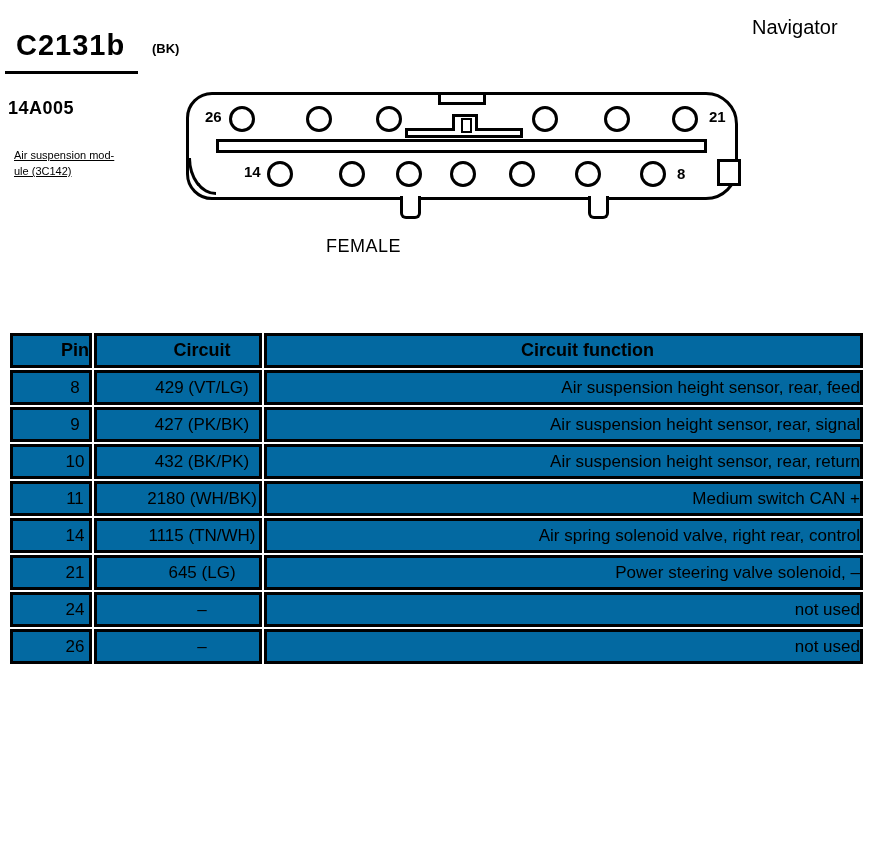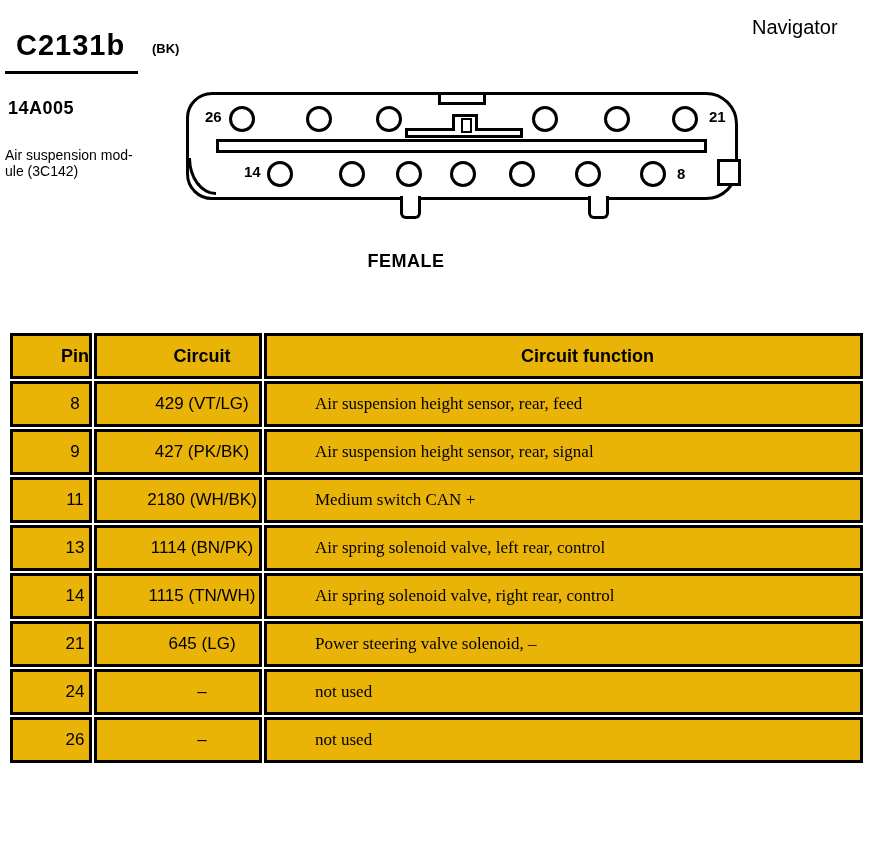--- a/index.html
+++ b/index.html
@@ -12,21 +12,21 @@
     overflow: hidden;
   }
   .abs { position: absolute; }
 
   
   .vehicle-label { left: 752px; top: 16px; font-size: 20px; }
   .connector-id { left: 16px; top: 29px; font-size: 29px; font-weight: 700; letter-spacing: 1px; }
   .id-underline { left: 5px; top: 71px; width: 133px; height: 3px; background: #000; }
   .color-code { left: 144px; top: 41px; font-size: 13px; font-weight: 700; margin-left: 8px; }
   .part-number { left: 8px; top: 98px; font-size: 18px; font-weight: 700; letter-spacing: 0.5px; }
-  .component-name { left: 5px; top: 147px; font-size: 14px; line-height: 16px; }
+  .component-name { left: 14px; top: 147px; font-size: 11px; line-height: 16px; text-decoration: underline; }
 
   
   .connector {
     left: 186px; top: 92px; width: 552px; height: 108px;
     border: 3px solid #000;
     border-radius: 26px 32px 32px 26px;
   }
   .pin-hole {
     position: absolute; width: 26px; height: 26px;
     border: 3px solid #000; border-radius: 50%; background: #fff;
@@ -66,36 +66,36 @@
     border: 3px solid #000; border-top: none; border-radius: 0 0 6px 6px;
     background: #fff; z-index: 2;
   }
   .bottom-tab-1 { left: 211px; }
   .bottom-tab-2 { left: 399px; }
   .inner-corner-curve {
     position: absolute; left: -1px; top: 63px; width: 28px; height: 37px;
     border-left: 3px solid #000; border-bottom: 3px solid #000;
     border-bottom-left-radius: 28px 37px;
   }
-  .gender-label { left: 326px; top: 236px; width: 160px; text-align: center;
-    font-size: 18px; font-weight: 700; letter-spacing: 0.5px; margin-top: 15px; }
+  .gender-label { left: 326px; top: 236px; width: 160px; text-align: left;
+    font-size: 18px; font-weight: 400; letter-spacing: 0.5px; }
 
   
   .pinout-wrap { left: 8px; top: 331px; }
   table.pinout {
     border-collapse: separate; border-spacing: 2px;
     width: 857px; table-layout: fixed;
   }
   table.pinout th, table.pinout td {
-    border: 3px solid #000; height: 46px; vertical-align: middle;
-    font-size: 17px; background: #eab308; overflow: hidden; white-space: nowrap; padding-left: 48px;
+    border: 3px solid #000; height: 35px; vertical-align: middle;
+    font-size: 17px; background: #0369a1; overflow: hidden; white-space: nowrap; padding-left: 48px;
   }
   table.pinout th { font-size: 18px; font-weight: 700; text-align: center; }
   td.c-pin, td.c-circuit { text-align: center; }
-  td.c-func { text-align: left; padding-left: 13px; font-family: Liberation Serif, serif; }
+  td.c-func { text-align: right; padding-left: 13px; }
 </style>
 </head>
 <body>
 
 <div class="abs vehicle-label">Navigator</div>
 <div class="abs connector-id">C2131b</div>
 <div class="abs id-underline"></div>
 <div class="abs color-code">(BK)</div>
 <div class="abs part-number">14A005</div>
 <div class="abs component-name">
@@ -152,28 +152,28 @@
           <td class="c-pin">8</td>
           <td class="c-circuit">429 (VT/LG)</td>
           <td class="c-func">Air suspension height sensor, rear, feed</td>
         </tr>
         <tr>
           <td class="c-pin">9</td>
           <td class="c-circuit">427 (PK/BK)</td>
           <td class="c-func">Air suspension height sensor, rear, signal</td>
         </tr>
         <tr>
+          <td class="c-pin">10</td>
+          <td class="c-circuit">432 (BK/PK)</td>
+          <td class="c-func">Air suspension height sensor, rear, return</td>
+        </tr>
+        <tr>
           <td class="c-pin">11</td>
           <td class="c-circuit">2180 (WH/BK)</td>
           <td class="c-func">Medium switch CAN +</td>
-        </tr>
-        <tr>
-          <td class="c-pin">13</td>
-          <td class="c-circuit">1114 (BN/PK)</td>
-          <td class="c-func">Air spring solenoid valve, left rear, control</td>
         </tr>
         <tr>
           <td class="c-pin">14</td>
           <td class="c-circuit">1115 (TN/WH)</td>
           <td class="c-func">Air spring solenoid valve, right rear, control</td>
         </tr>
         <tr>
           <td class="c-pin">21</td>
           <td class="c-circuit">645 (LG)</td>
           <td class="c-func">Power steering valve solenoid, –</td>

